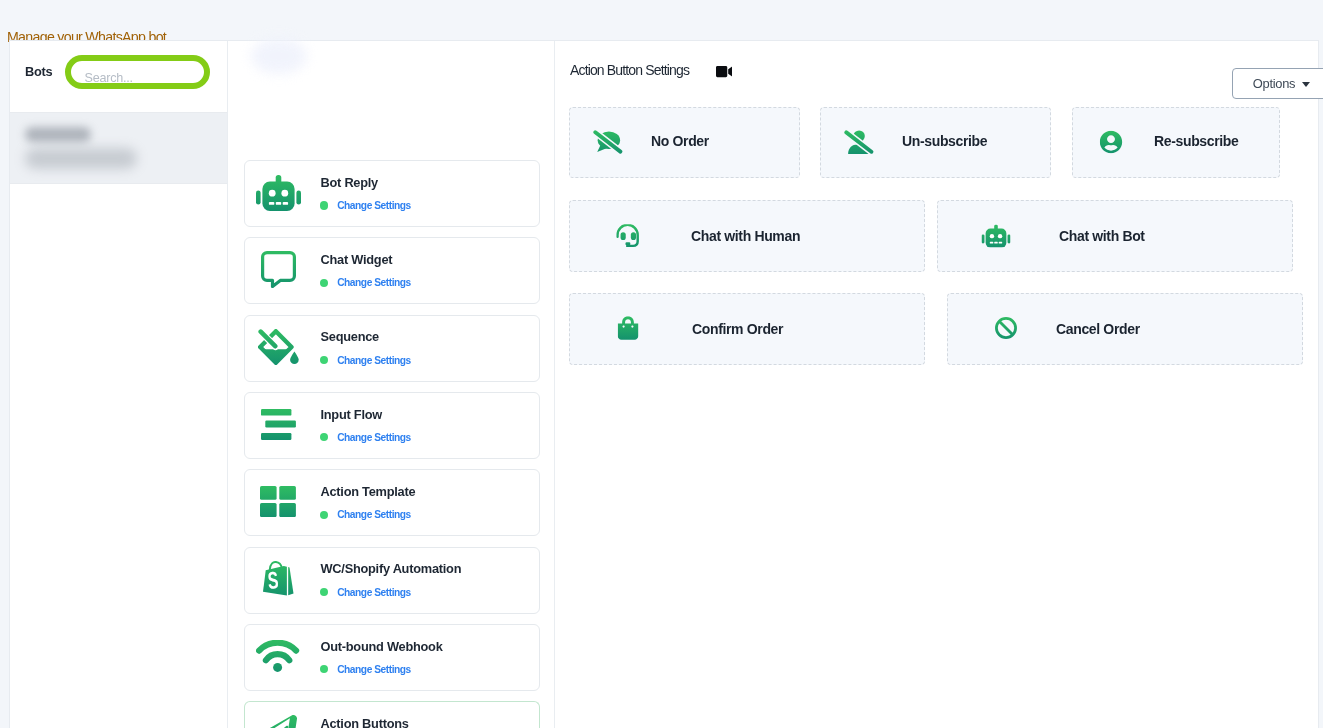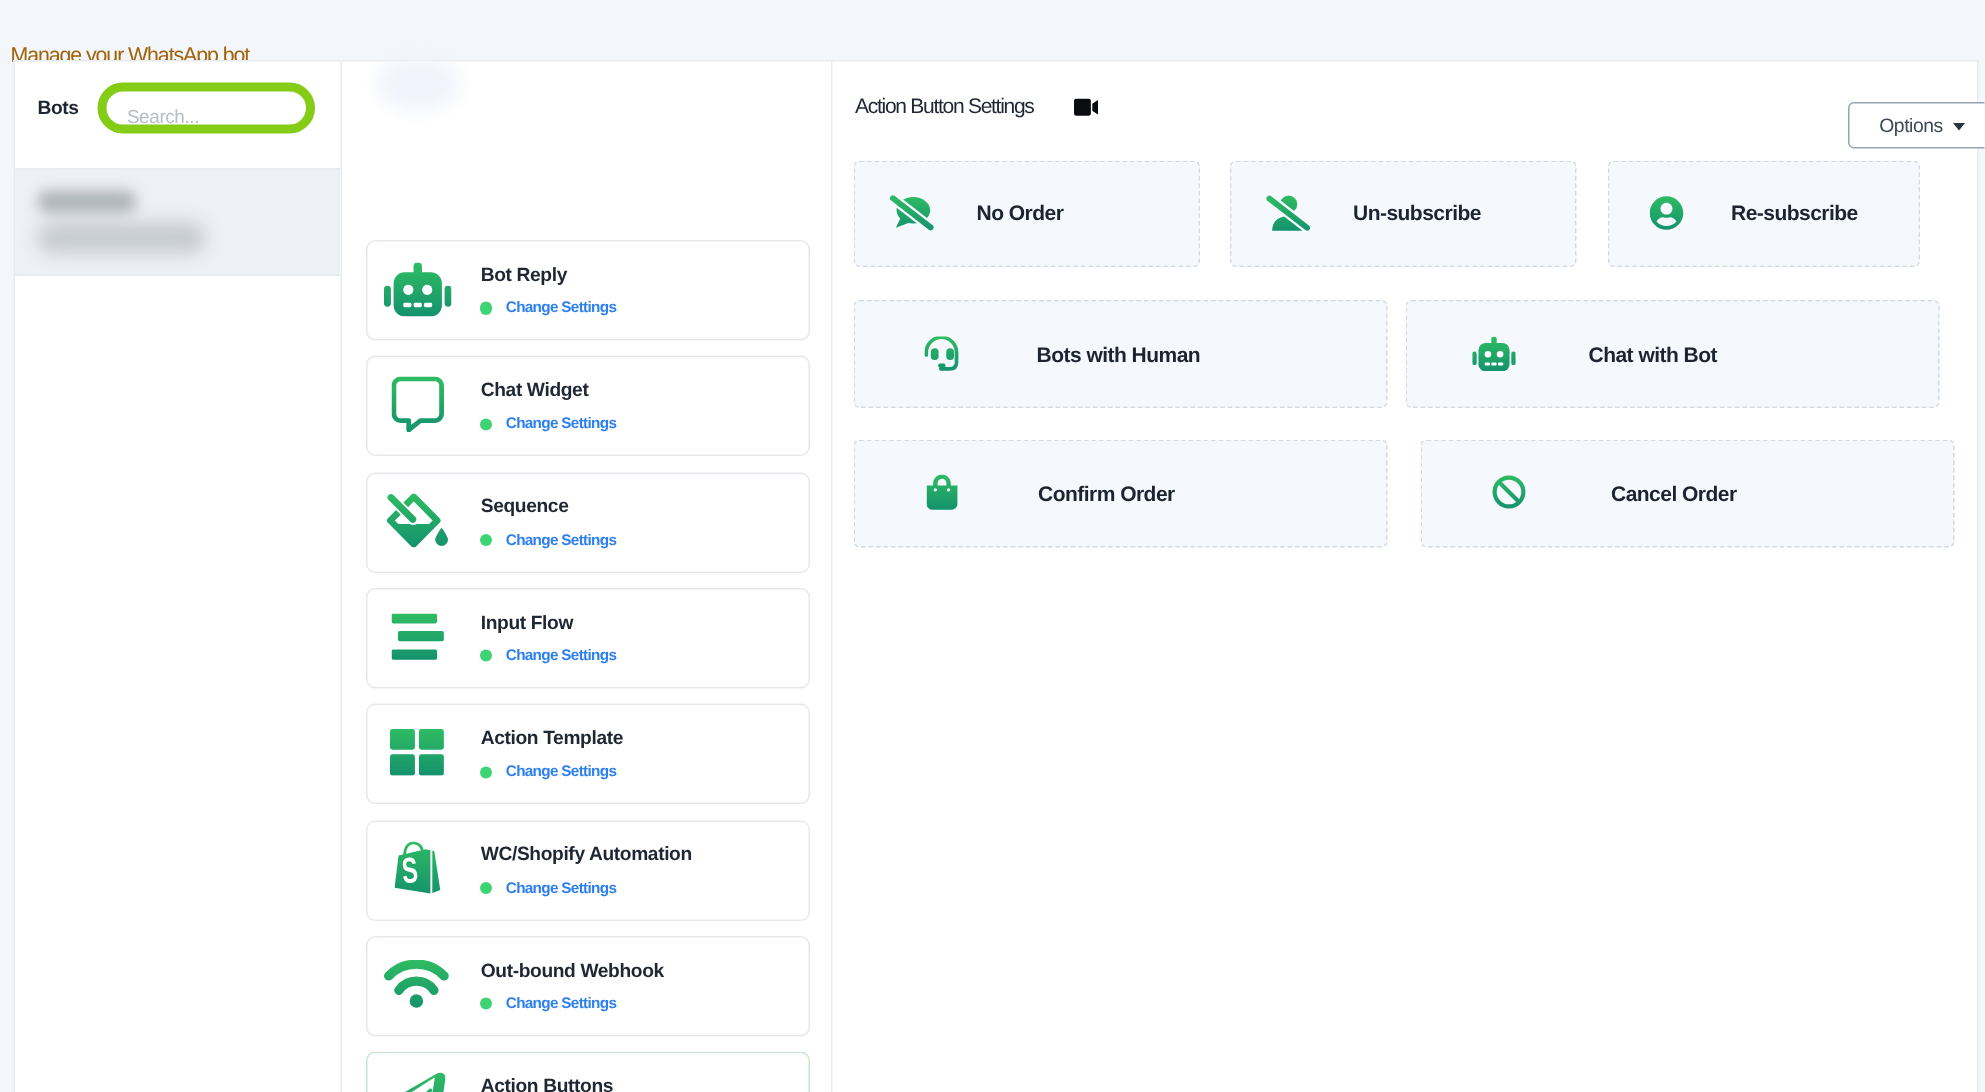--- a/index.html
+++ b/index.html
@@ -275,21 +275,21 @@
             <stop offset="0" stop-color="#2fbc62"></stop>
             <stop offset="1" stop-color="#14926d"></stop>
           </linearGradient>
         </defs>
         <path d="M1.3 12.7 V10.9 A10.3 10.3 0 0 1 21.9 10.9 V17.4 Q21.9 22.1 17.2 22.1 H11.2" fill="none" stroke="url(#g_b4)" stroke-width="2.5" stroke-linecap="round"></path>
         <rect x="4.4" y="8.1" width="5.3" height="8" rx="2.6" fill="url(#g_b4)"></rect>
         <rect x="14.9" y="8.1" width="5.3" height="8" rx="2.6" fill="url(#g_b4)"></rect>
         <rect x="9.4" y="18.4" width="5" height="2.9" rx="1.2" fill="url(#g_b4)"></rect>
       </svg>
     </div>
-    <div class="bxt" style="left:121.0px">Bots with Human</div>
+    <div class="bxt" style="left:121.0px">Chat with Human</div>
   </div>
 <div class="bx" style="left:937px;top:199.8px;width:356.0px;height:72.0px">
     <div class="bxi" style="left:58.0px">
       <svg width="29" height="23.2" viewBox="0 0 45 36">
         <defs>
           <linearGradient id="g_b5" x1="0" y1="0" x2="0" y2="36" gradientUnits="userSpaceOnUse">
             <stop offset="0" stop-color="#2fbc62"></stop>
             <stop offset="1" stop-color="#14926d"></stop>
           </linearGradient>
         </defs>
@@ -326,14 +326,14 @@
         <defs>
           <linearGradient id="g_b7" x1="0" y1="0" x2="0" y2="24" gradientUnits="userSpaceOnUse">
             <stop offset="0" stop-color="#2fbc62"></stop>
             <stop offset="1" stop-color="#14926d"></stop>
           </linearGradient>
         </defs>
         <circle cx="12" cy="12" r="10" stroke="url(#g_b7)" stroke-width="2.9" fill="none"></circle>
         <path d="M5.2 5.2 L18.8 18.8" stroke="url(#g_b7)" stroke-width="2.9" fill="none"></path>
       </svg>
     </div>
-    <div class="bxt" style="left:126px">Cancel Order</div>
+    <div class="bxt" style="left:108px">Cancel Order</div>
   </div>
 
 </body></html>

